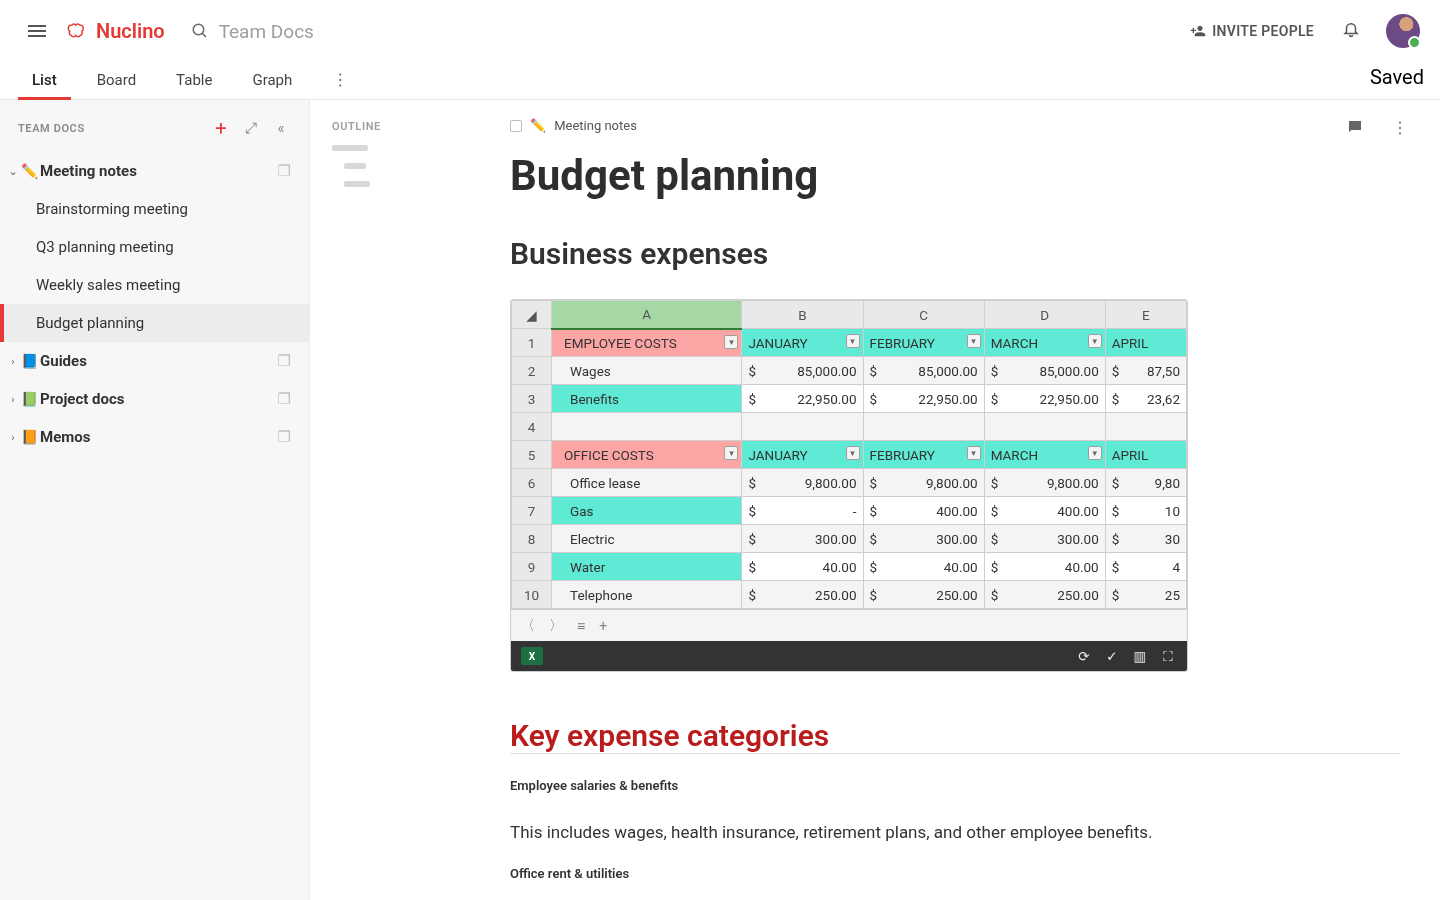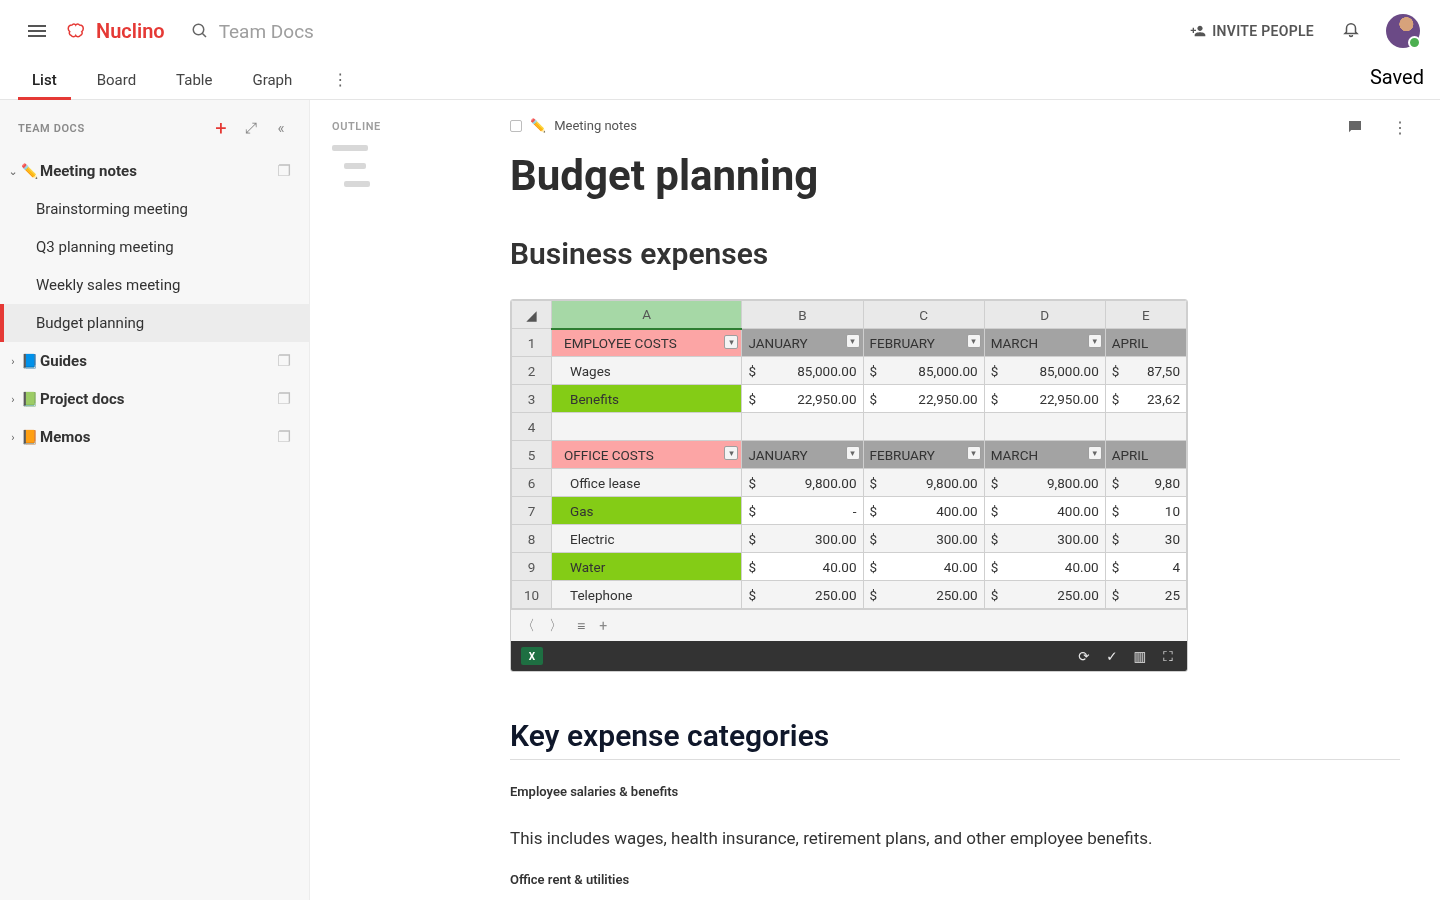--- a/index.html
+++ b/index.html
@@ -51,41 +51,41 @@
 .outline .ot { font-size:11px; letter-spacing:.6px; font-weight:600;}
 .oline { height:6px; background:#d8d8d8; border-radius:2px; margin-top:12px;}
 .oline.l1{width:36px;} .oline.l2{width:22px;margin-left:12px;} .oline.l3{width:26px;margin-left:12px;}
 
 
 .content { flex:1; padding:18px 40px 0 90px; overflow:auto; position:relative;}
 .crumb { display:flex; align-items:center; gap:8px; color:#555; font-size:13px;}
 .crumb .sq { width:12px; height:12px; border:1.5px solid #bdbdbd; border-radius:2px;}
 h1.doc { font-size:42px; font-weight:700; color:#2e2e2e; margin-top:18px;}
 h2.sec { font-size:30px; font-weight:600; color:#333; margin-top:36px;}
-h2.sec2 { font-size:30px; font-weight:600; color:#0f172a; margin-top:46px; border-bottom:1px solid #ddd; padding-bottom:6px;}
+h2.sec2 { font-size:30px; font-weight:600; color:#b91c1c; margin-top:46px; border-bottom:1px solid #ddd; padding-bottom:0;}
 h3.sub { font-size:13px; font-weight:600; color:#333; margin-top:24px;}
 p.body { font-size:17px; color:#333; margin-top:29px;}
 .rightactions { position:absolute; top:18px; right:32px; display:flex; gap:28px; color:#666;}
 
 
 .sheetwrap { width:678px; margin-top:28px; border:1px solid #cfcfcf; border-radius:3px; overflow:hidden; font-size:13.5px;}
 .sheet { width:100%; border-collapse:collapse;}
 .sheet td,.sheet th{border:1px solid #cfcfcf; height:28px; position:relative;}
 .rowhdr{width:40px;background:#e9e9e9;text-align:center;color:#555;font-weight:400;}
 .colhdr{background:#e9e9e9;text-align:center;color:#555;font-weight:400;}
 .colhdr.sel{background:#a6d8a6;border-bottom:2px solid #2e7d32;}
 .corner{background:#e9e9e9;}
 .secrow td.lab{background:#fca5a5;padding-left:12px;font-weight:400;color:#333;}
-.secrow td.mon{background:#a3a3a3;padding-left:6px;color:#333;margin-left:36px;}
+.secrow td.mon{background:#5eead4;padding-left:6px;color:#333;margin-left:36px;}
 .dd{position:absolute;right:3px;top:5px;width:14px;height:14px;border:1px solid #9e9e9e;border-radius:2px;display:flex;align-items:center;justify-content:center;background:#f4f4f4;font-size:9px;color:#666;}
 .datacell{background:#f4f4f4;padding:0;}
 .datacell .inner{display:flex;justify-content:space-between;padding:0 6px;}
 .datacell.white{background:#fff;}
 .indent{padding-left:18px!important;background:#f4f4f4;}
-.indent.white{background:#84cc16;}
+.indent.white{background:#5eead4;}
 
 .sheet-tabs{display:flex;align-items:center;height:32px;background:#f4f4f4;border-top:1px solid #cfcfcf;padding:0 10px;gap:14px;font-size:14px;color:#555;}
 .sheet-tabs .nav{cursor:pointer;color:#777;}
 .sheet-tabs .st{padding:5px 8px;cursor:pointer;}
 .sheet-tabs .st.active{color:#1e7050;border-bottom:2px solid #1e7050;}
 .sheet-tabs .plus2{color:#888;cursor:pointer;}
 
 .sheet-status{height:30px;background:#333;display:flex;align-items:center;color:#eaeaea;padding:0 10px;gap:10px;}
 .sheet-status .sp{flex:1;}
 .sheet-status .ic{width:18px;height:18px;cursor:pointer;display:flex;align-items:center;justify-content:center;}

